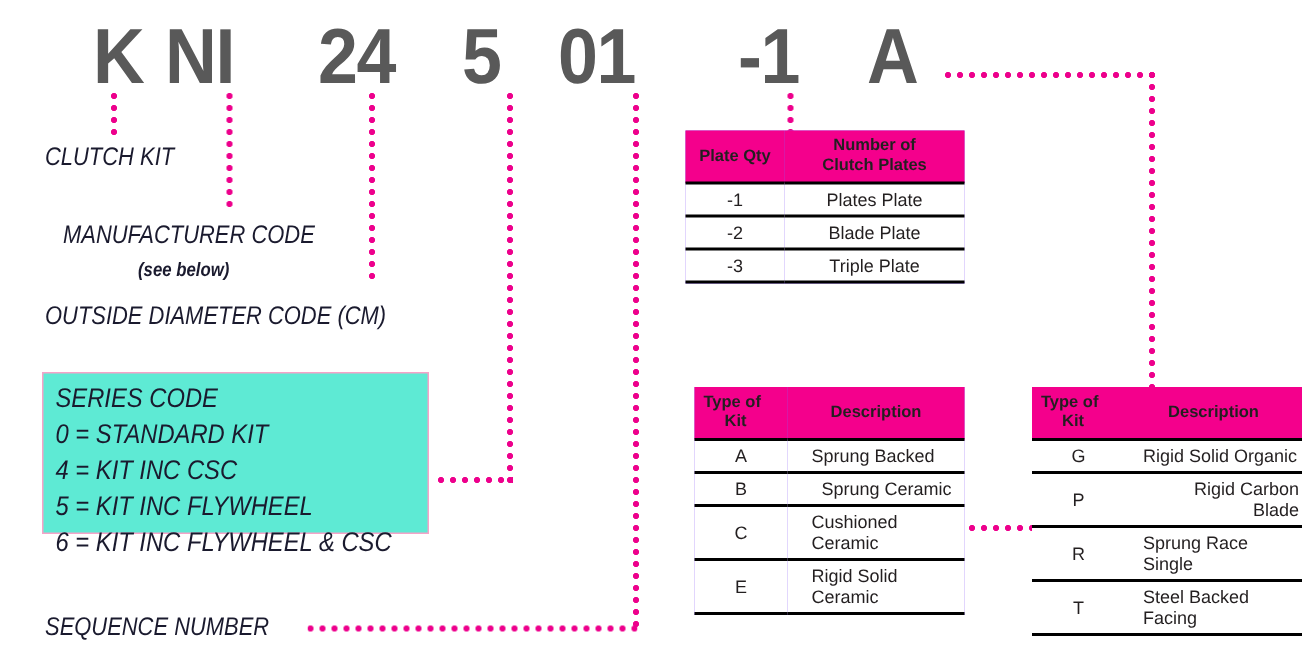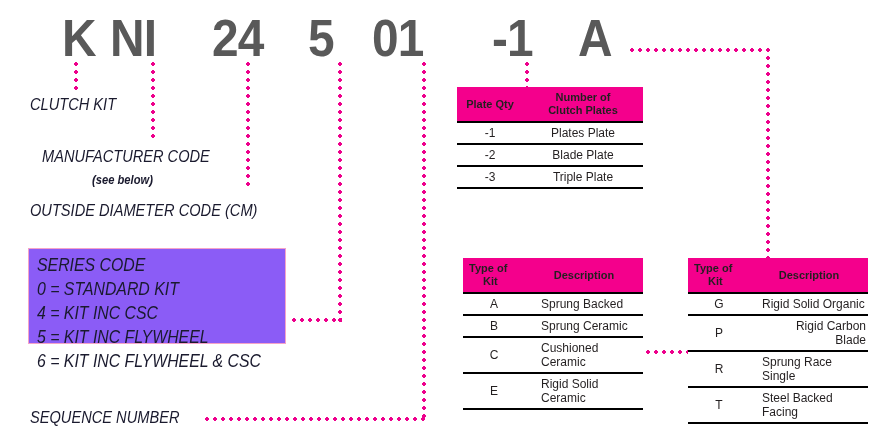--- a/index.html
+++ b/index.html
@@ -52,24 +52,24 @@
     font-size: 13px;
     font-weight: bold;
   }
 
   
   #series-box {
     position: absolute;
     left: 28px;
     top: 248px;
     width: 258px;
-    height: 96px;
+    height: 108px;
     border: 1.5px solid #f5a3c8;
     box-sizing: border-box;
-    background: #8b5cf6;
+    background: #5eead4;
   }
   #series-box .series-line {
     position: absolute;
     left: 8px;
     color: #1a1a2e;
     font-family: "Liberation Sans Narrow", "Liberation Sans", sans-serif;
     font-style: italic;
     font-size: 18px;
     line-height: 21px;
     white-space: nowrap;
@@ -212,21 +212,21 @@
         <th>Description</th>
       </tr>
     </thead>
     <tbody>
       <tr>
         <td>A</td>
         <td style="text-align:left;padding-left:16px;">Sprung Backed</td>
       </tr>
       <tr>
         <td>B</td>
-        <td style="text-align:left;padding-left:16px;">Sprung Ceramic</td>
+        <td style="text-align:center;padding-left:16px;">Sprung Ceramic</td>
       </tr>
       <tr>
         <td>C</td>
         <td style="text-align:left;padding-left:16px;margin-top:44px;">Cushioned Ceramic</td>
       </tr>
       <tr>
         <td style="border-bottom:2px solid #000;">E</td>
         <td style="border-bottom:2px solid #000;text-align:left;padding-left:16px;">Rigid Solid Ceramic</td>
       </tr>
     </tbody>

